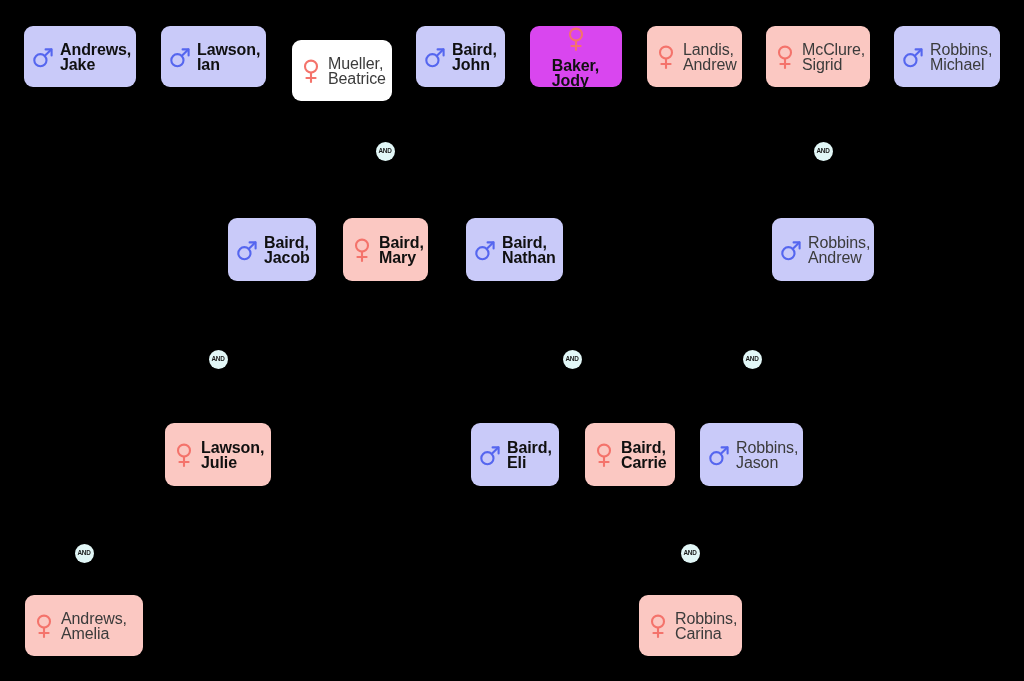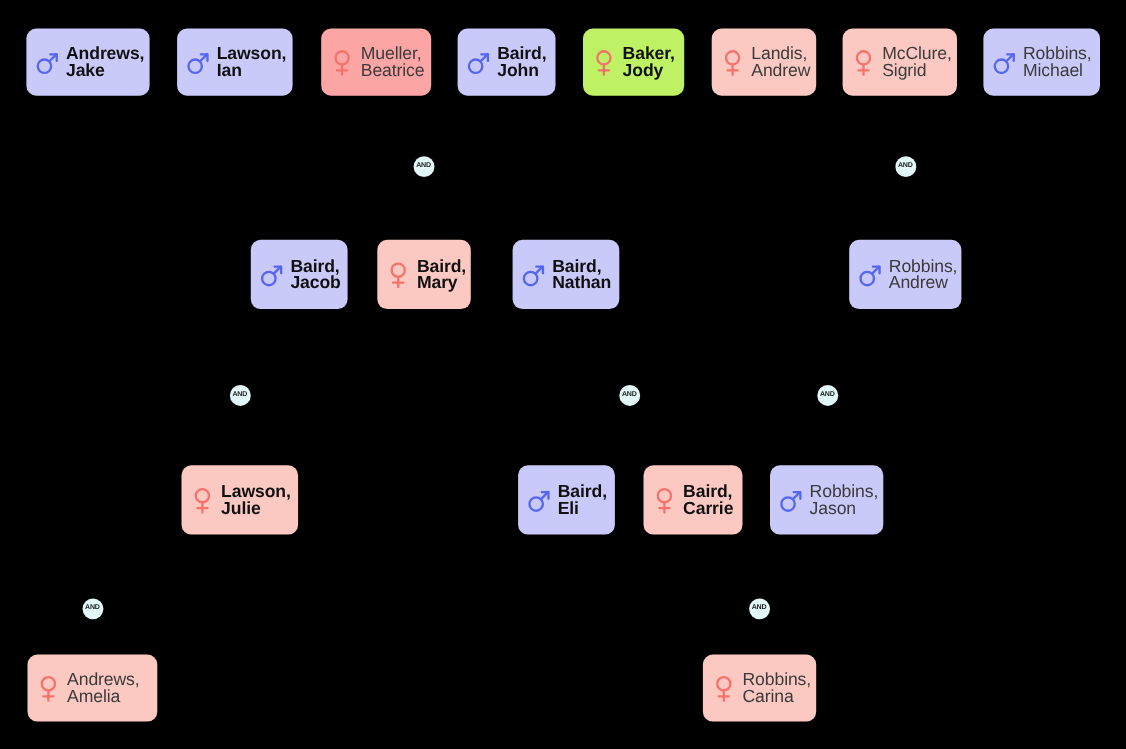--- a/index.html
+++ b/index.html
@@ -114,21 +114,21 @@
       <span class="sym">
         <svg viewBox="0 0 22 26" xmlns="http://www.w3.org/2000/svg">
           <circle cx="8.4" cy="16.2" r="6.1" fill="none" stroke="#5566ef" stroke-width="2.1"></circle>
           <line x1="12.9" x2="19.2" y1="11.7" y2="5.4" stroke="#5566ef" stroke-width="2.1" stroke-linecap="round"></line>
           <polyline points="13.6,5.4 19.6,5.4 19.6,11.4" fill="none" stroke="#5566ef" stroke-width="2.1" stroke-linecap="round" stroke-linejoin="round"></polyline>
         </svg>
       </span>
       <span class="label strong" style="color: rgb(16, 16, 16);">Lawson,
 Ian</span>
     </div>
-    <div class="node female" style="left: 292px; top: 26px; width: 100px; height: 61px; background: #fca5a5;">
+    <div class="node female" style="left: 292px; top: 40px; width: 100px; height: 61px; background: #ffffff;">
       <span class="sym">
         <svg viewBox="0 0 22 26" xmlns="http://www.w3.org/2000/svg">
           <circle cx="11" cy="8.6" r="6.0" fill="none" stroke="#f4736b" stroke-width="2.1"></circle>
           <line x1="11" x2="11" y1="14.7" y2="24.0" stroke="#f4736b" stroke-width="2.1" stroke-linecap="round"></line>
           <line x1="6.4" x2="15.6" y1="20.0" y2="20.0" stroke="#f4736b" stroke-width="2.1" stroke-linecap="round"></line>
         </svg>
       </span>
       <span class="label plain" style="color: rgb(59, 59, 59);">Mueller,
 Beatrice</span>
     </div>
@@ -136,21 +136,21 @@
       <span class="sym">
         <svg viewBox="0 0 22 26" xmlns="http://www.w3.org/2000/svg">
           <circle cx="8.4" cy="16.2" r="6.1" fill="none" stroke="#5566ef" stroke-width="2.1"></circle>
           <line x1="12.9" x2="19.2" y1="11.7" y2="5.4" stroke="#5566ef" stroke-width="2.1" stroke-linecap="round"></line>
           <polyline points="13.6,5.4 19.6,5.4 19.6,11.4" fill="none" stroke="#5566ef" stroke-width="2.1" stroke-linecap="round" stroke-linejoin="round"></polyline>
         </svg>
       </span>
       <span class="label strong" style="color: rgb(16, 16, 16);">Baird,
 John</span>
     </div>
-    <div class="node female" style="left: 530px; top: 26px; width: 92px; height: 61px; background: #bef264;">
+    <div class="node female" style="left: 530px; top: 26px; width: 92px; height: 61px; background: #d946ef; flex-direction: column;">
       <span class="sym">
         <svg viewBox="0 0 22 26" xmlns="http://www.w3.org/2000/svg">
           <circle cx="11" cy="8.6" r="6.0" fill="none" stroke="#f4736b" stroke-width="2.1"></circle>
           <line x1="11" x2="11" y1="14.7" y2="24.0" stroke="#f4736b" stroke-width="2.1" stroke-linecap="round"></line>
           <line x1="6.4" x2="15.6" y1="20.0" y2="20.0" stroke="#f4736b" stroke-width="2.1" stroke-linecap="round"></line>
         </svg>
       </span>
       <span class="label strong" style="color: rgb(16, 16, 16);">Baker,
 Jody</span>
     </div>

